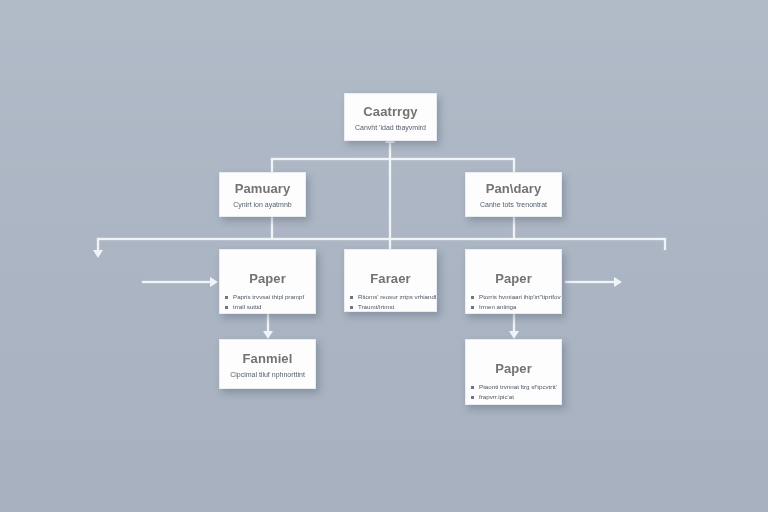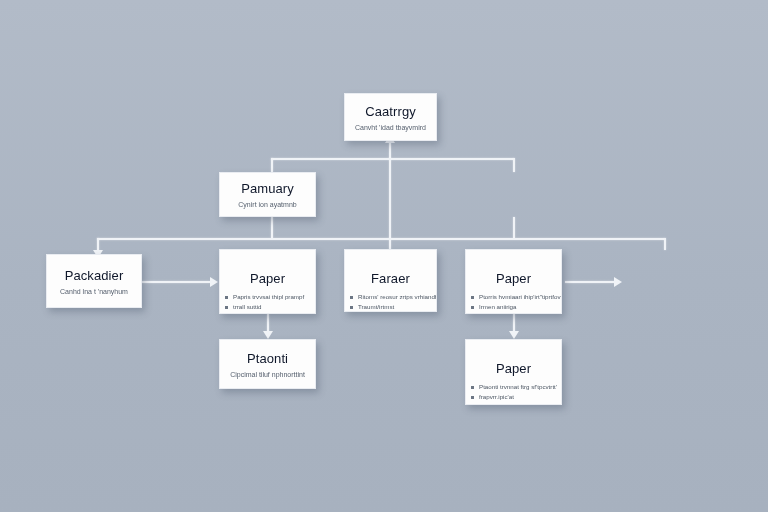--- a/index.html
+++ b/index.html
@@ -54,22 +54,22 @@
     border: 1px solid #e9ecf1;
     box-shadow: 3px 4px 7px rgba(60,72,92,0.30);
     box-sizing: border-box;
     display: flex;
     flex-direction: column;
     align-items: center;
     overflow: hidden;
   }
   .node .title {
     font-size: 13px;
-    font-weight: normal;
-    color: #0f172a;
+    font-weight: bold;
+    color: #737373;
     letter-spacing: 0.1px;
     text-align: center;
     filter: blur(0.55px);
     white-space: nowrap;
   }
   .node .subtitle {
     font-size: 7px;
     color: #56606e;
     text-align: center;
     filter: blur(0.65px);
@@ -142,30 +142,30 @@
   <div class="arrow down" style="left:263px; top:331px;"></div>
 
   <div class="conn v" style="left:513px; top:314px; height:20px;"></div>
   <div class="arrow down" style="left:509px; top:331px;"></div>
 
   <div class="node simple" style="left:344px; top:93px; width:93px; height:48px;">
     <div class="title">Caatrrgy</div>
     <div class="subtitle">Canvht 'idad  tbayvmird</div>
   </div>
 
-  <div class="node simple" style="left:219px; top:172px; width:97px; height:45px;">
+  <div class="node simple" style="left:219px; top:172px; width:87px; height:45px;">
     <div class="title">Pamuary</div>
     <div class="subtitle">Cynirt  ion  ayatmnb</div>
   </div>
 
-
-  <div class="node simple" style="left:46px; top:254px; width:96px; height:54px;">
-    <div class="title">Packadier</div>
-    <div class="subtitle">Canhd  lna t 'nanyhum</div>
-  </div>
+  <div class="node simple" style="left:465px; top:172px; width:97px; height:45px;">
+    <div class="title">Pan\dary</div>
+    <div class="subtitle">Canhe  tots  'trenontrat</div>
+  </div>
+
 
   <div class="node listed" style="left:219px; top:249px; width:97px; height:65px;">
     <div class="title">Paper</div>
     <ul>
       <li>Papris trvvsai   thipl prampf</li>
       <li>trrall  suttid</li>
       <li>morvapu</li>
       <li>Pigliratrtact</li>
 
     </ul>
@@ -188,21 +188,21 @@
       <li>Ptorris  hvmiaari   ihip'irt''tiprtfovf</li>
       <li>Irmen  aniiriga</li>
       <li>'mquctary</li>
       <li>Tatametrtiftnus</li>
 
     </ul>
   </div>
 
 
   <div class="node simple" style="left:219px; top:339px; width:97px; height:50px;">
-    <div class="title">Ptaonti</div>
+    <div class="title">Fanmiel</div>
     <div class="subtitle">Cipcimal  tiluf  nphnorttint</div>
   </div>
 
   <div class="node listed" style="left:465px; top:339px; width:97px; height:66px;">
     <div class="title">Paper</div>
     <ul>
       <li>Ptaonti  trvnnat   ftrg sf'tpcvtrtt'</li>
       <li>frapvrr.ipic'at</li>
       <li>Pruamtmlsy</li>
       <li>Titgbrrt'  tlnmtrbi  qmitow'tatrtl</li>

